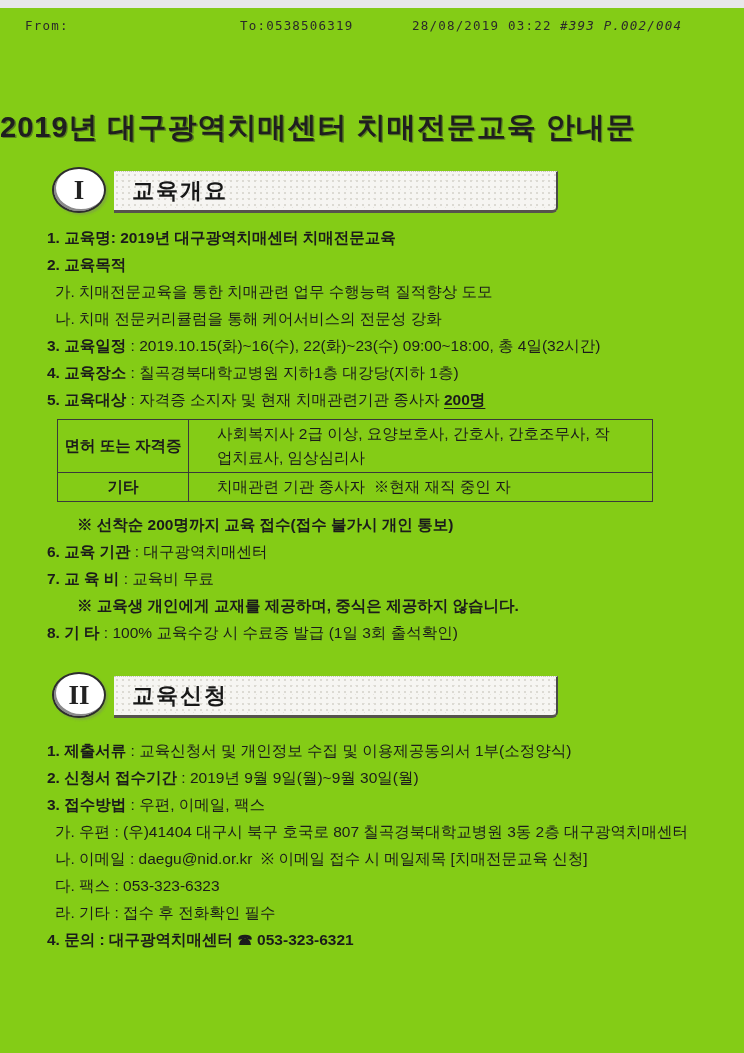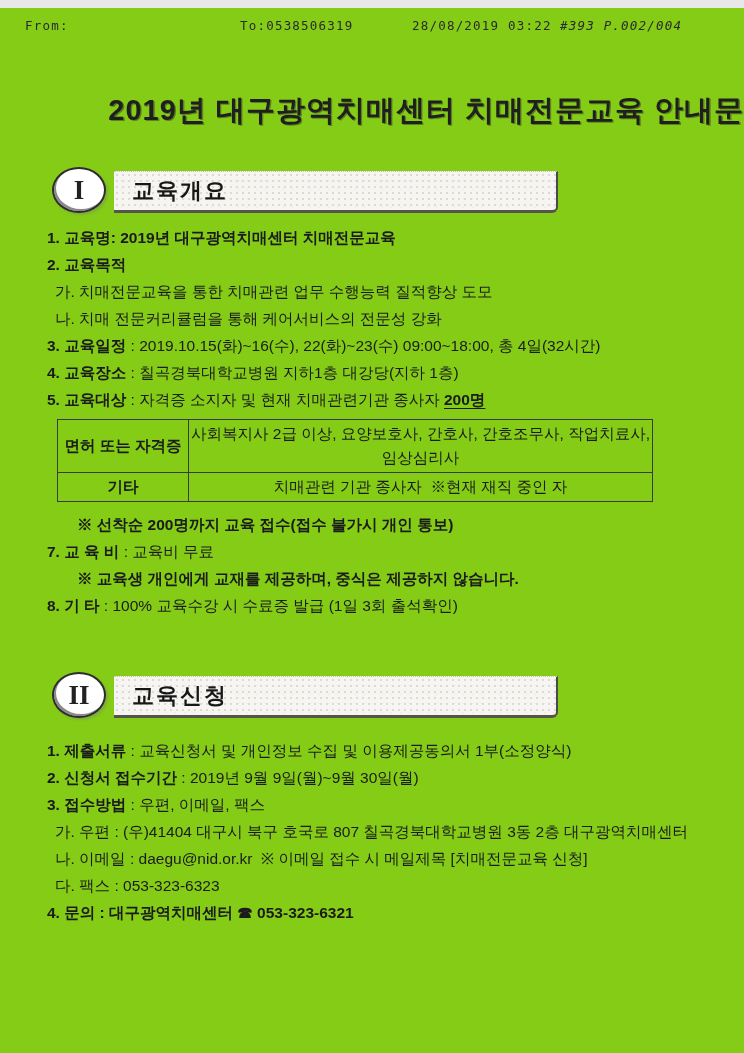--- a/index.html
+++ b/index.html
@@ -26,23 +26,23 @@
   }
   .fax-header span { position: absolute; white-space: pre; }
   .fax-from   { left: 25px; }
   .fax-to     { left: 240px; }
   .fax-dt     { left: 412px; }
   .fax-page   { left: 560px; font-style: italic; }
 
   
   .doc-title {
     position: absolute;
-    top: 83px; left: 0; right: 0;
+    top: 100px; left: 0; right: 0;
     margin: 0;
-    text-align: right;
+    text-align: left;
     font-size: 29px;
     font-weight: bold;
     letter-spacing: 1px;
     color: #1f1f1f;
     text-shadow: 1.4px 1.4px 0 rgba(40,40,40,0.45);
     white-space: pre;
   }
 
   
   .section-header {
@@ -124,21 +124,21 @@
     line-height: 24px;
     vertical-align: middle;
     white-space: pre-wrap;
   }
   .elig-table .th-col {
     width: 122px;
     text-align: center;
     font-weight: bold;
     padding: 2px 4px;
   }
-  .elig-table .td-col { padding: 2px 0; text-align: center; }
+  .elig-table .td-col { padding: 2px 28px; }
 </style>
 </head>
 <body>
 
 <div class="page">
 
   <div class="fax-header">
     <span class="fax-from">From:</span>
     <span class="fax-to">To:0538506319</span>
     <span class="fax-dt">28/08/2019 03:22</span>
@@ -172,20 +172,21 @@
           <td class="td-col">사회복지사 2급 이상, 요양보호사, 간호사, 간호조무사, 작업치료사, 임상심리사</td>
         </tr>
         <tr>
           <td class="th-col">기타</td>
           <td class="td-col">치매관련 기관 종사자  ※현재 재직 중인 자</td>
         </tr>
       </tbody>
     </table>
 
     <div class="line note">※ 선착순 200명까지 교육 접수(접수 불가시 개인 통보)</div>
+    <div class="line"><span class="lab">6. 교육 기관</span><span> : 대구광역치매센터</span></div>
     <div class="line"><span class="lab">7. 교 육 비</span><span> : 교육비 무료</span></div>
     <div class="line note">※ 교육생 개인에게 교재를 제공하며, 중식은 제공하지 않습니다.</div>
     <div class="line"><span class="lab">8. 기 타</span><span> : 100% 교육수강 시 수료증 발급 (1일 3회 출석확인)</span></div>
   </div>
 
   <div class="section-header section-2">
     <div class="numeral-badge">
       <span>II</span>
     </div>
     <div class="banner">
@@ -193,16 +194,17 @@
     </div>
   </div>
 
   <div class="list-block block-2">
     <div class="line"><span class="lab">1. 제출서류</span><span> : 교육신청서 및 개인정보 수집 및 이용제공동의서 1부(소정양식)</span></div>
     <div class="line"><span class="lab">2. 신청서 접수기간</span><span> : 2019년 9월 9일(월)~9월 30일(월)</span></div>
     <div class="line"><span class="lab">3. 접수방법</span><span> : 우편, 이메일, 팩스</span></div>
     <div class="line sub">가. 우편 : (우)41404 대구시 북구 호국로 807 칠곡경북대학교병원 3동 2층 대구광역치매센터</div>
     <div class="line sub">나. 이메일 : daegu@nid.or.kr  ※ 이메일 접수 시 메일제목 [치매전문교육 신청]</div>
     <div class="line sub">다. 팩스 : 053-323-6323</div>
+    <div class="line sub">라. 기타 : 접수 후 전화확인 필수</div>
     <div class="line bold-line">4. 문의 : 대구광역치매센터 ☎ 053-323-6321</div>
   </div>
 
 </div>
 
 </body></html>

